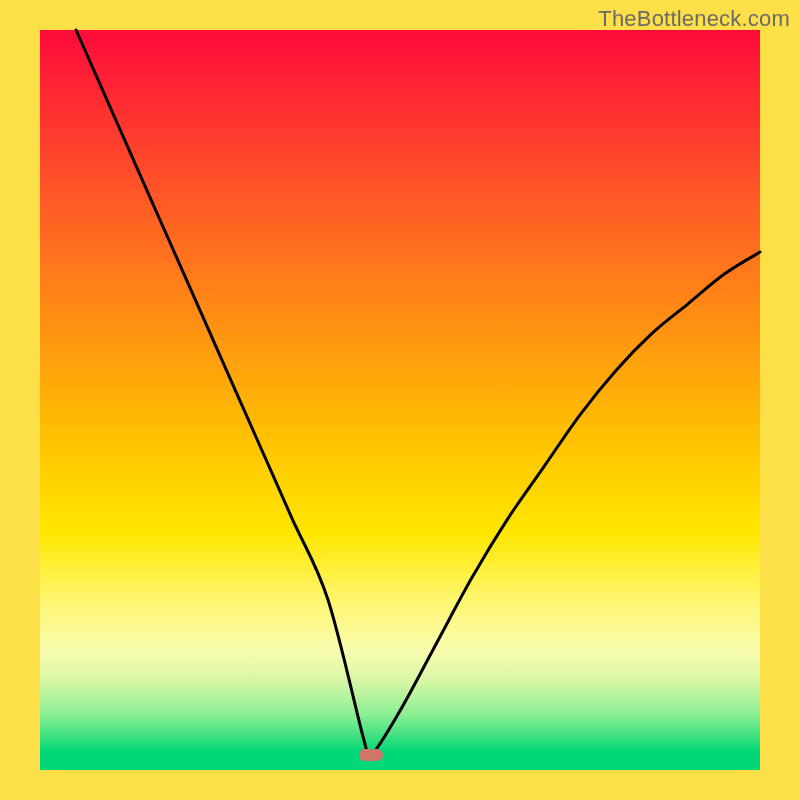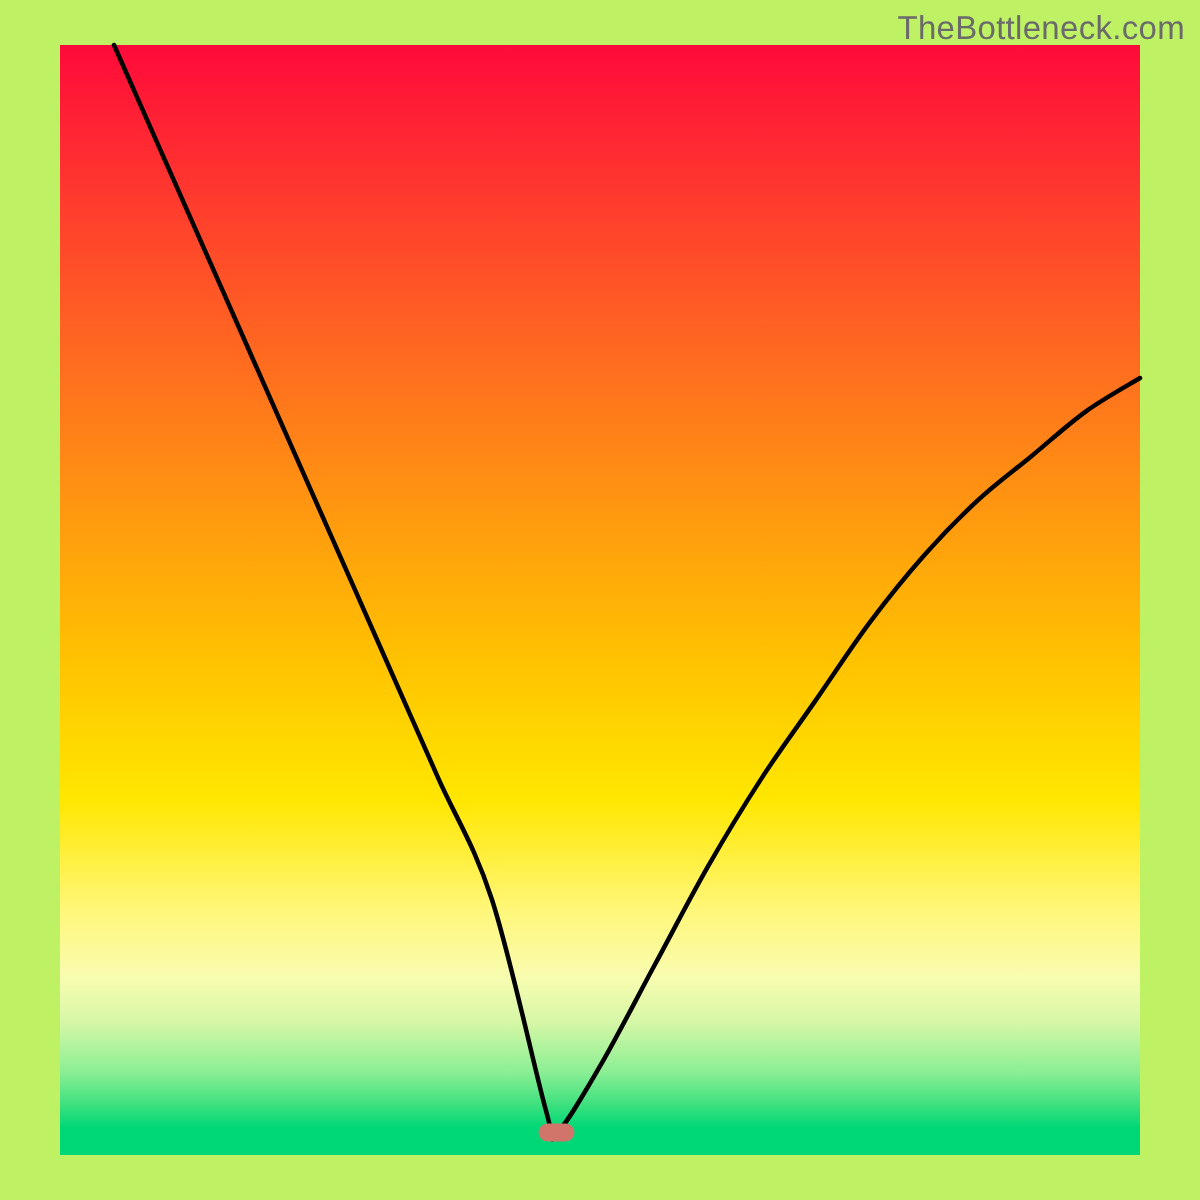--- a/index.html
+++ b/index.html
@@ -8,21 +8,21 @@
     width: 800px;
     height: 800px;
     background: #000;
     overflow: hidden;
     font-family: Arial, Helvetica, sans-serif;
   }
   .frame {
     position: relative;
     width: 800px;
     height: 800px;
-    background: #bef264;
+    background: #fde047;
   }
   .plot-area {
     position: absolute;
     left: 40px;
     top: 30px;
     width: 720px;
     height: 740px;
     background: linear-gradient(to bottom,
       #ff0a3a 0%,
       #ff3b2e 14%,

